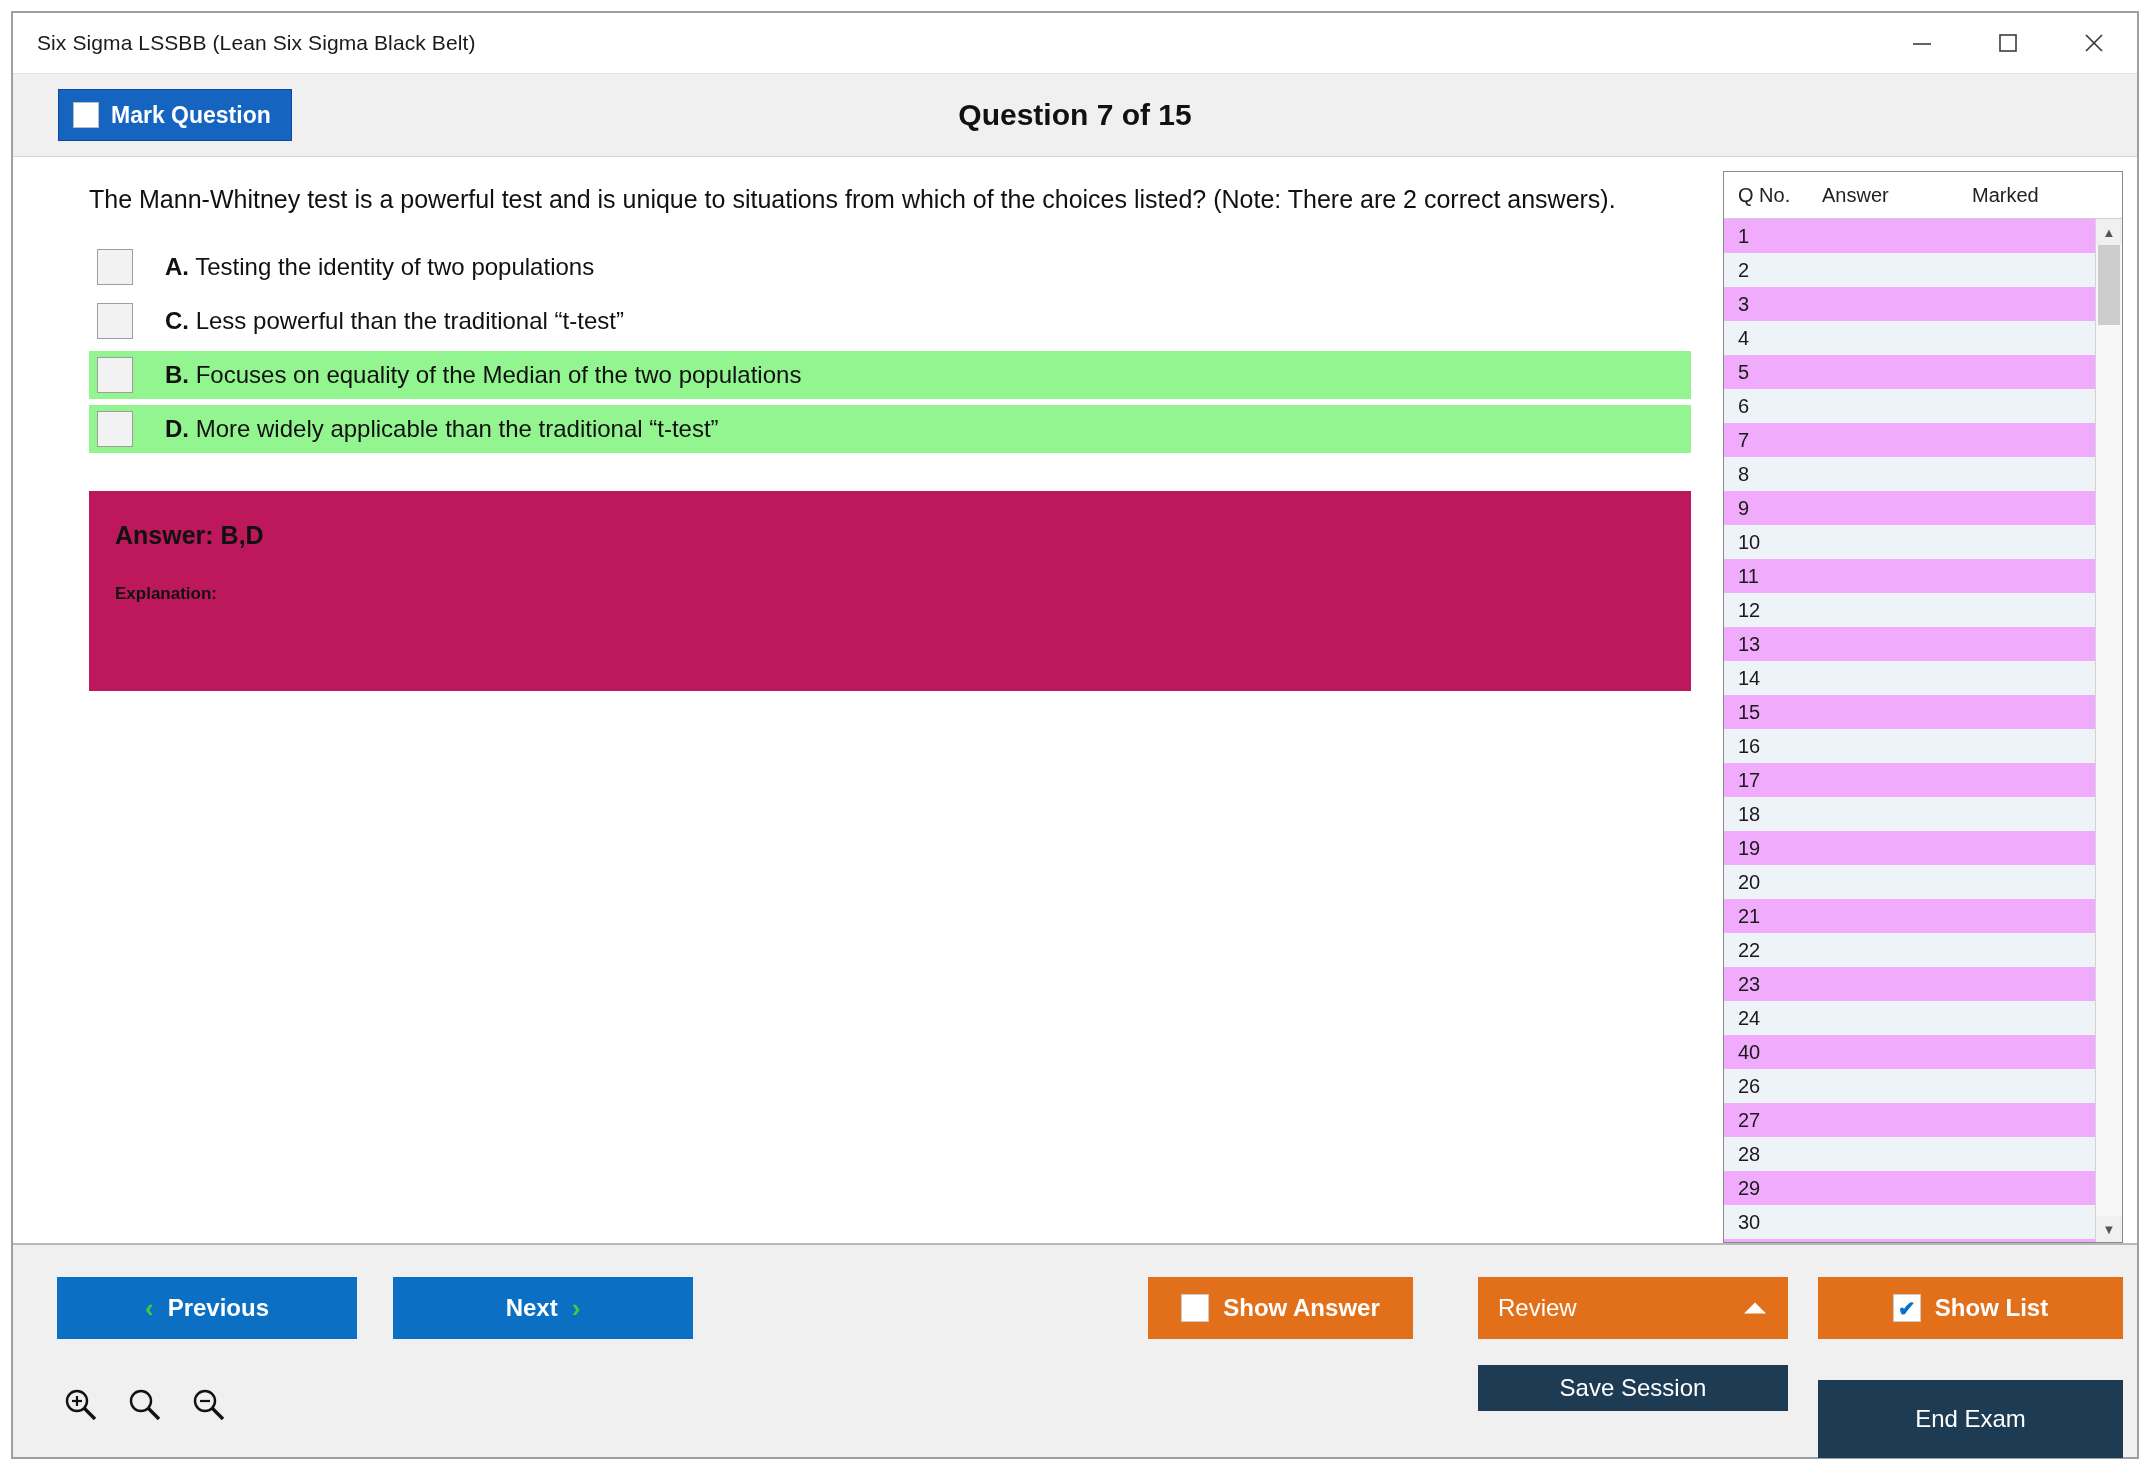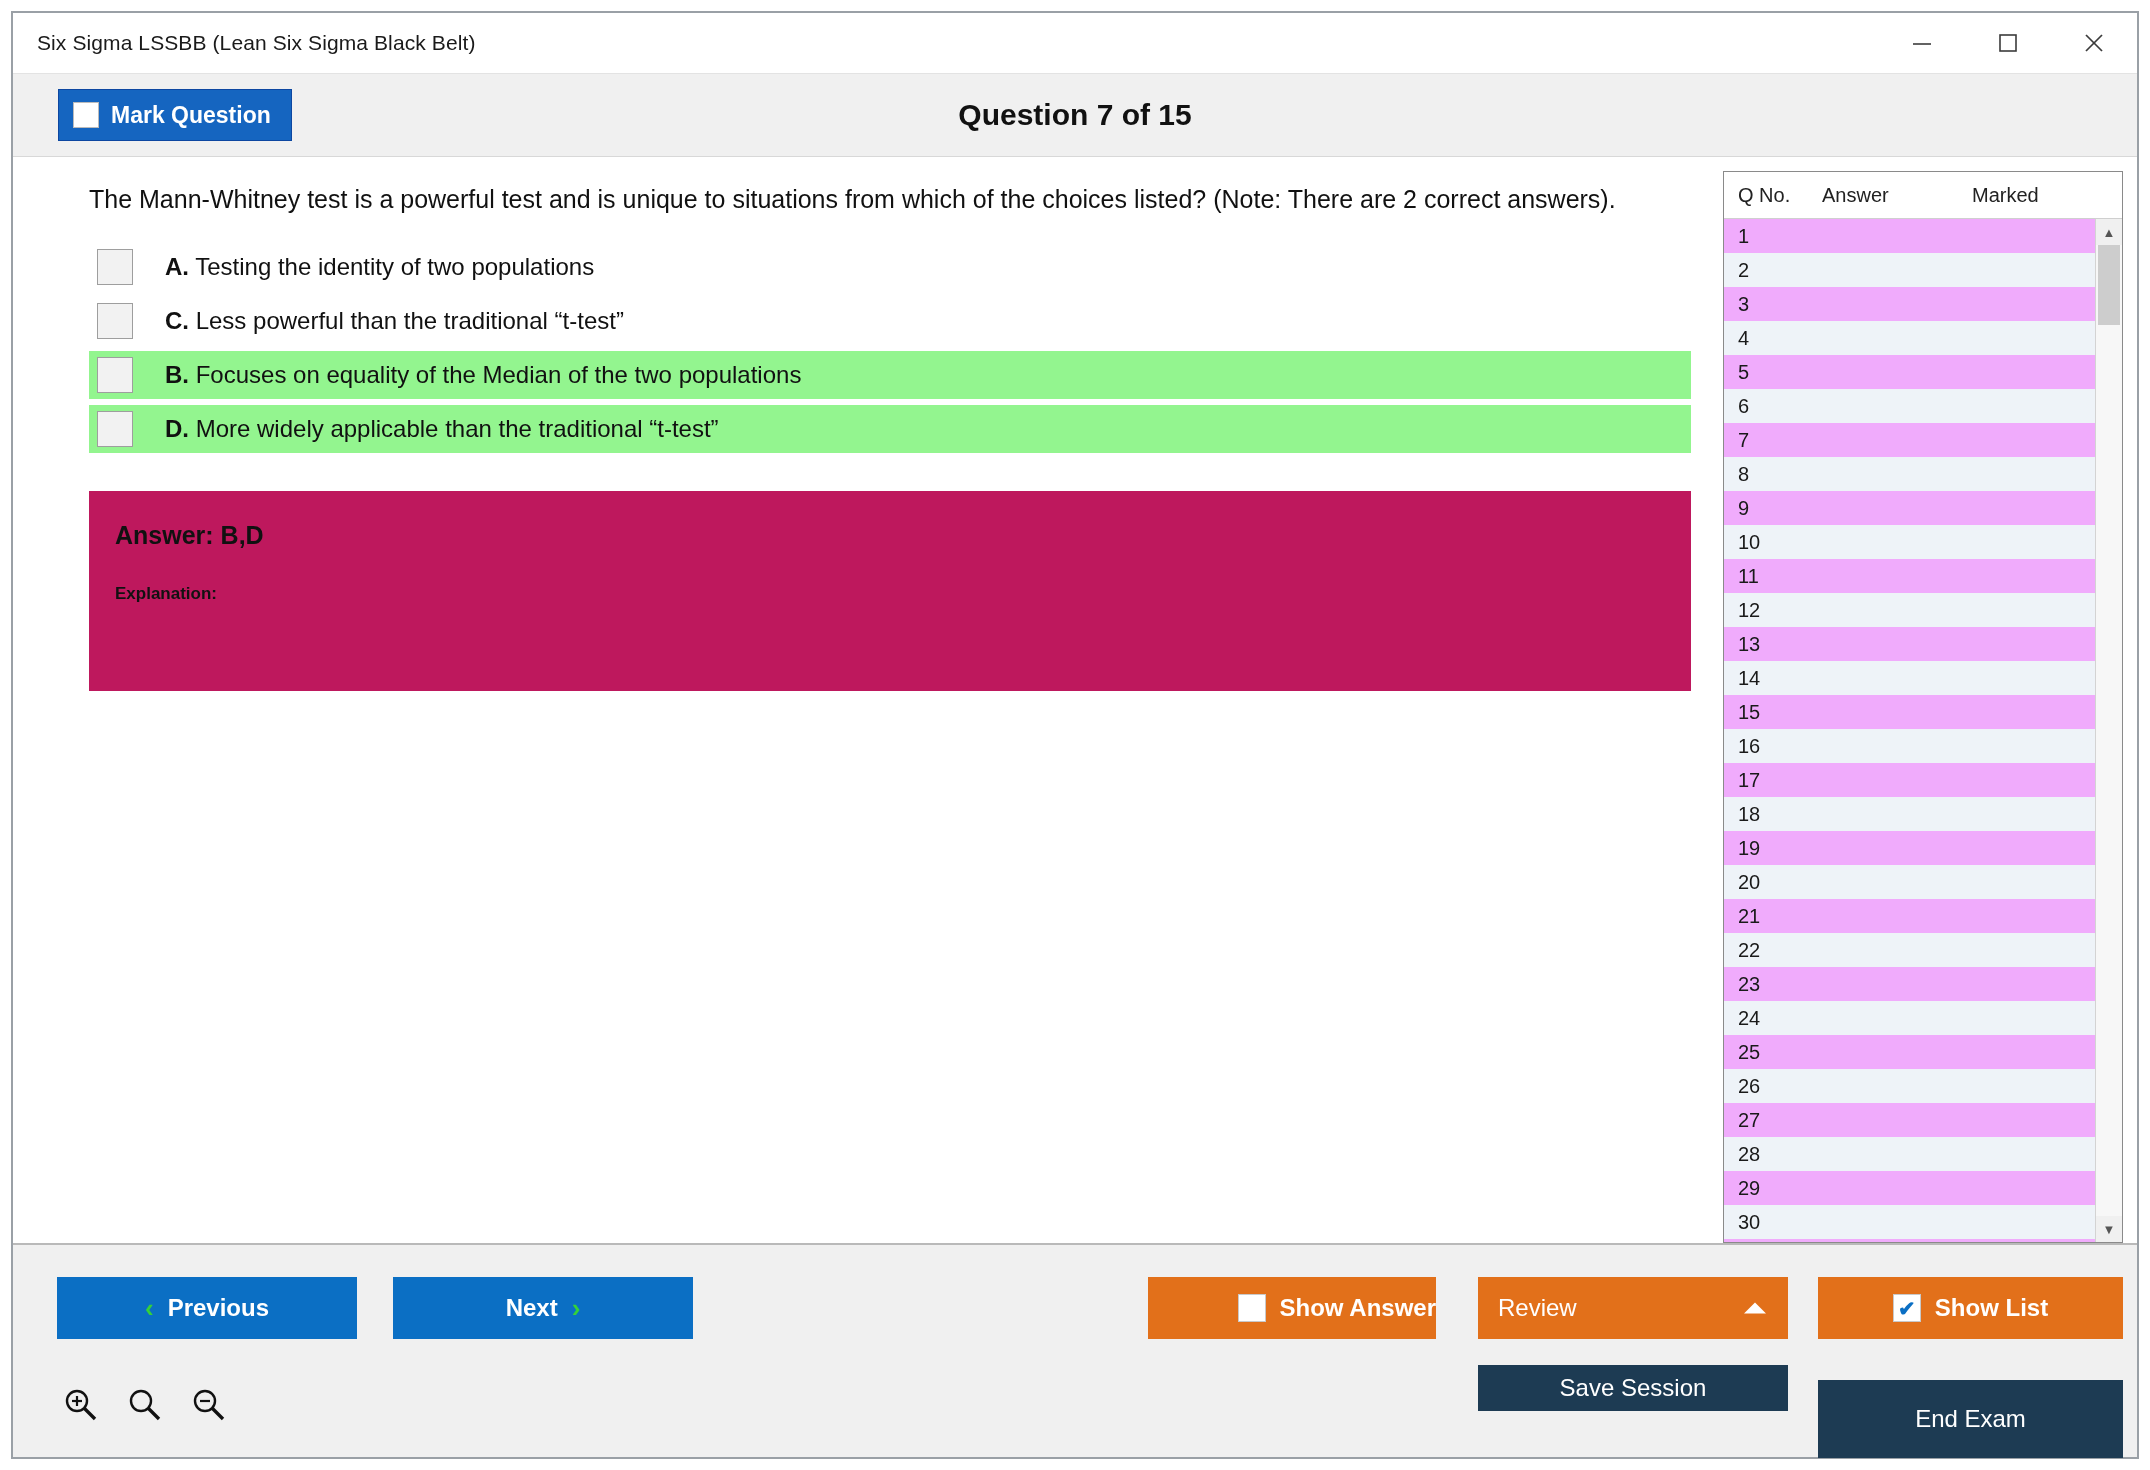--- a/index.html
+++ b/index.html
@@ -257,21 +257,21 @@
     gap: 14px;
     box-sizing: border-box;
     position: absolute;
   }
   .btn-blue { background: #0b6fc4; }
   .btn-orange { background: #e2701a; }
   .btn-navy { background: #1d3b53; }
 
   #btn-prev  { left: 44px;  top: 32px; width: 300px; height: 62px; }
   #btn-next  { left: 380px; top: 32px; width: 300px; height: 62px; }
-  #btn-show-answer { left: 1135px; top: 32px; width: 288px; height: 62px; font-weight: bold; justify-content: flex-end; }
+  #btn-show-answer { left: 1135px; top: 32px; width: 265px; height: 62px; font-weight: bold; }
   #btn-review { left: 1465px; top: 32px; width: 310px; height: 62px; justify-content: flex-start; padding-left: 20px; font-weight: normal; }
   #btn-show-list { left: 1805px; top: 32px; width: 305px; height: 62px; }
   #btn-save-session { left: 1465px; top: 120px; width: 310px; height: 46px; font-weight: normal; }
   #btn-end-exam { left: 1805px; top: 120px; width: 305px; height: 78px; font-weight: normal; margin-top: 15px; }
 
   .wbox {
     width: 26px; height: 26px;
     background: #ffffff;
     border: 1px solid #c9c9c9;
     display: inline-flex;
@@ -492,21 +492,21 @@
               <div class="n">23</div>
               <div class="a"></div>
               <div class="m"></div>
             </div>
             <div class="qrow alt">
               <div class="n">24</div>
               <div class="a"></div>
               <div class="m"></div>
             </div>
             <div class="qrow">
-              <div class="n">25</div>
+              <div class="n">40</div>
               <div class="a"></div>
               <div class="m"></div>
             </div>
             <div class="qrow alt">
               <div class="n">26</div>
               <div class="a"></div>
               <div class="m"></div>
             </div>
             <div class="qrow">
               <div class="n">27</div>

